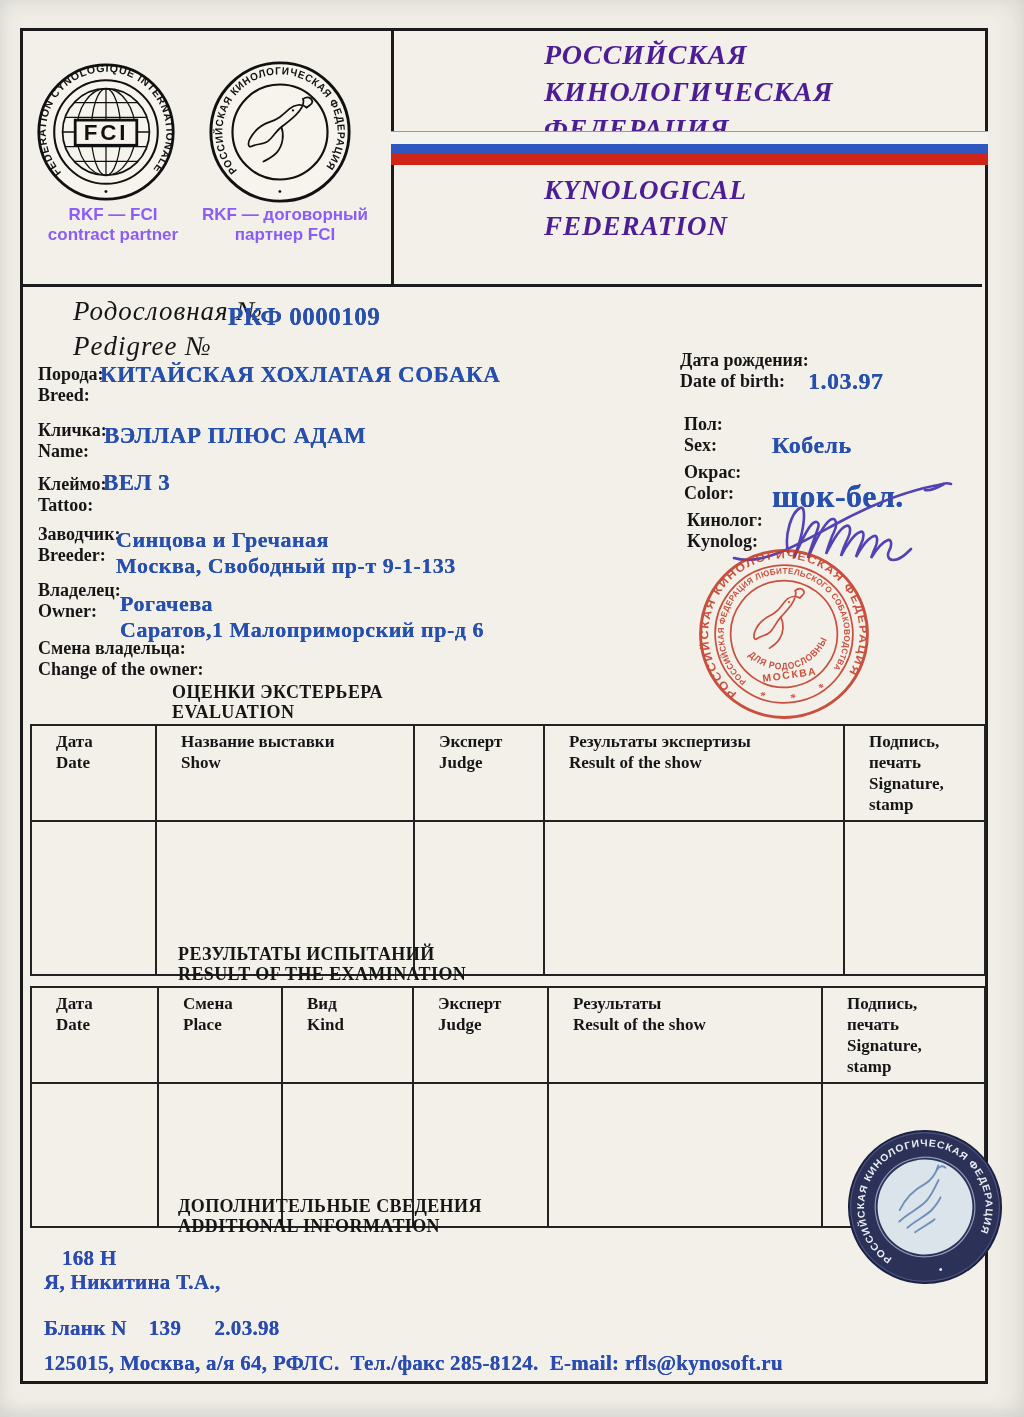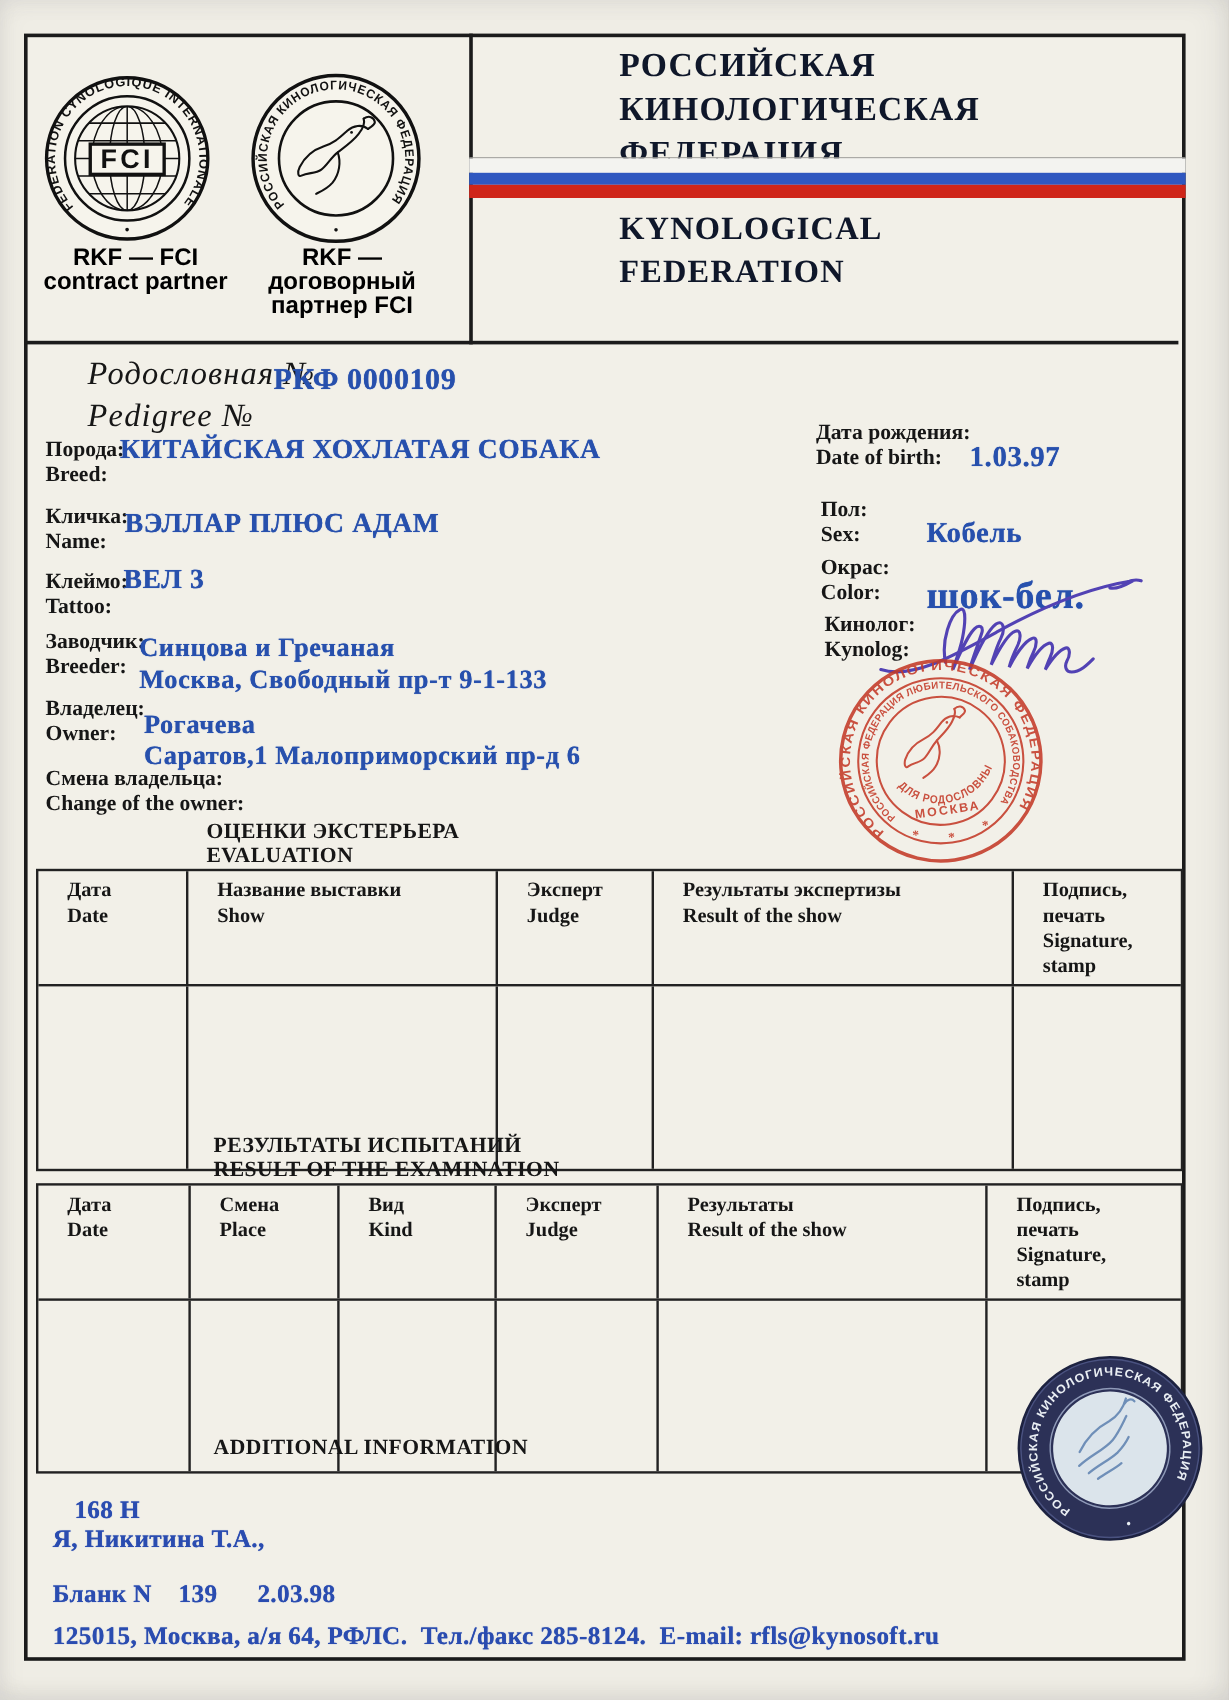--- a/index.html
+++ b/index.html
@@ -7,28 +7,28 @@
     position:relative;width:1024px;height:1417px;margin:0 auto;
     background:#efede5;overflow:hidden;
     box-shadow:inset -10px 0 22px rgba(70,70,90,.07), inset 0 -8px 16px rgba(0,0,0,.05), inset 6px 4px 18px rgba(120,120,140,.06);
     font-family:"Liberation Serif","DejaVu Serif",serif;color:#161616;
   }
   .abs{position:absolute;}
   .frame{left:20px;top:28px;width:962px;height:1350px;border:3px solid #1b1b1b;background:#f2f0e8;}
   .vline{background:#1b1b1b;}
   .hline{background:#1b1b1b;}
   
-  .org{font-weight:600;font-size:28px;line-height:37px;letter-spacing:1px;color:#0f172a;}
+  .org{font-style:italic;font-weight:600;font-size:28px;line-height:37px;letter-spacing:1px;color:#4c1d95;margin-left:28px;}
   .flag{left:391px;top:131px;width:597px;}
   .flag .f-line{height:1px;background:#9a9a96;}
   .flag .f-w{height:12px;background:#f3f3f0;}
   .flag .f-b{height:10px;background:#2f57c0;}
   .flag .f-r{height:11px;background:#cf2519;}
   
-  .cap{font-family:"Liberation Sans","DejaVu Sans",sans-serif;font-weight:bold;font-size:20px;line-height:20px;text-align:center;color:#000000;}
+  .cap{font-family:"Liberation Sans","DejaVu Sans",sans-serif;font-weight:bold;font-size:17px;line-height:20px;text-align:center;color:#8b5cf6;}
   
   .ped{font-style:italic;font-weight:normal;font-size:27px;letter-spacing:1px;margin-left:35px;}
   .val{font-weight:bold;color:#2750ad;text-shadow:0 0 .6px #2750ad;letter-spacing:.5px;}
   .lbl{font-weight:bold;font-size:18px;line-height:21px;}
   
   .sect{font-weight:bold;font-size:18px;line-height:20px;letter-spacing:.4px;}
   
   .tbl{border:2px solid #222;background:transparent;}
   .trow{display:grid;}
   .eval-cols{grid-template-columns:125px 258px 130px 300px 1fr;}
@@ -300,20 +300,21 @@
       <div class="td"></div>
       <div class="td"></div>
       <div class="td"></div>
       <div class="td"></div>
       <div class="td"></div>
       <div class="td"></div>
     </div>
   </div>
 
   <div class="abs sect" style="left:178px;top:1196px;">
+    <div>ДОПОЛНИТЕЛЬНЫЕ СВЕДЕНИЯ</div>
     <div>ADDITIONAL INFORMATION</div>
   </div>
   <div class="abs footblue" style="left:62px;top:1246px;">168 Н</div>
   <div class="abs footblue" style="left:44px;top:1270px;">Я, Никитина Т.А.,</div>
   <div class="abs footblue" style="left:44px;top:1288px;margin-top:28px;">Бланк N    139      2.03.98</div>
   <div class="abs footblue" style="left:44px;top:1351px;">125015, Москва, а/я 64, РФЛС.  Тел./факс 285-8124.  E-mail: rfls@kynosoft.ru</div>
 
   <svg class="abs" style="left:846px;top:1128px;transform:rotate(-14deg);" width="158" height="158" viewBox="0 0 200 200">
     <defs>
       <path id="sealArc" d="M 45.5,154.5 A 77,77 0 1 1 154.5,154.5" fill="none"></path>

